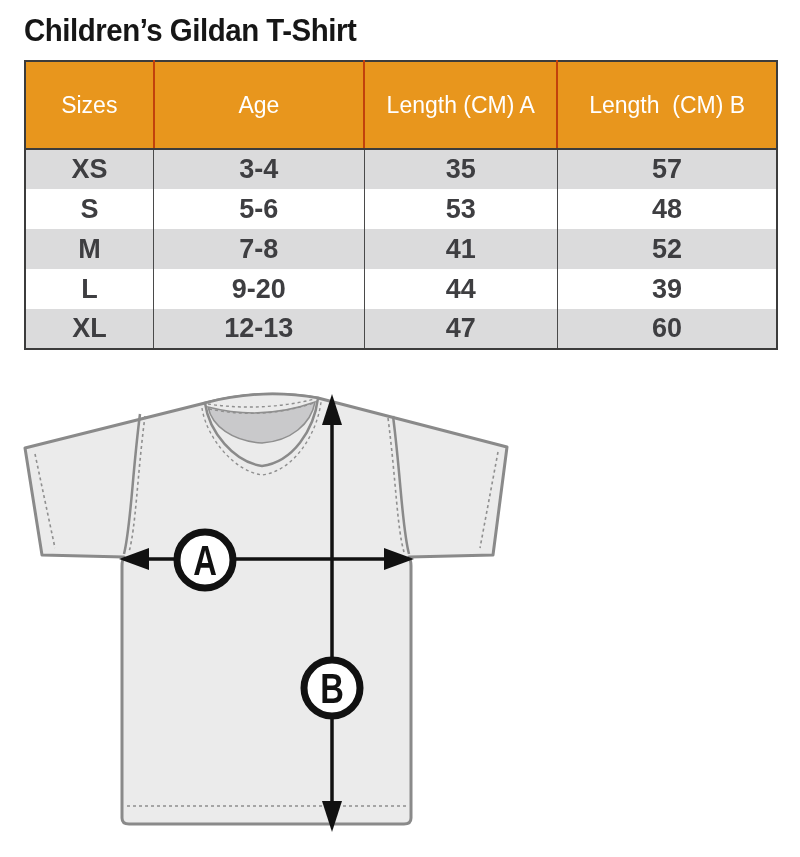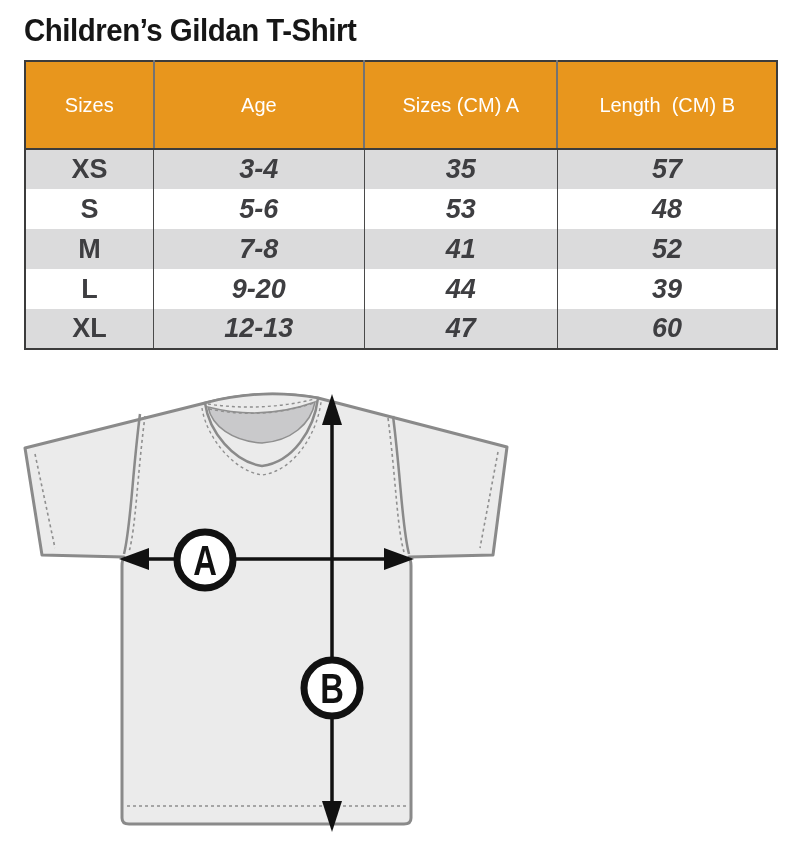--- a/index.html
+++ b/index.html
@@ -33,40 +33,40 @@
     left: 24px; top: 60px;
     width: 754px;
     border-collapse: collapse;
     table-layout: fixed;
     border: 2px solid #3c3c3c;
   }
   .size-table th {
     background: #E8961D;
     color: #ffffff;
     font-weight: 400;
-    font-size: 20px;
+    font-size: 23px;
     height: 88px;
     text-align: center;
     vertical-align: middle;
     border-bottom: 2px solid #3c3c3c;
     padding: 4px;
     white-space: pre;
   }
-  .size-table th + th { border-left: 2px solid #737373; }
+  .size-table th + th { border-left: 2px solid #c2410c; }
   .size-table td {
     height: 40px;
     text-align: center;
     vertical-align: middle;
     font-weight: bold;
     font-size: 27px;
     color: #3E3E41;
     padding: 4px;
     white-space: pre;
   }
-  .size-table td + td { border-left: 1.5px solid #4a4a4a; font-style: italic; }
+  .size-table td + td { border-left: 1.5px solid #4a4a4a; }
   .size-table tbody tr:nth-child(odd) { background: #DBDBDC; }
   .size-table tbody tr:nth-child(even) { background: #ffffff; }
 
   
   .shirt-svg {
     position: absolute;
     left: 10px; top: 386px;
     width: 520px; height: 471px;
   }
   .badge-letter {
@@ -87,21 +87,21 @@
     <colgroup>
       <col style="width:17.1%">
       <col style="width:28.0%">
       <col style="width:25.7%">
       <col style="width:29.2%">
     </colgroup>
     <thead>
       <tr>
         <th>Sizes</th>
         <th>Age</th>
-        <th>Sizes (CM) A</th>
+        <th>Length (CM) A</th>
         <th>Length  (CM) B</th>
       </tr>
     </thead>
     <tbody>
         <tr>
           <td>XS</td>
           <td>3-4</td>
           <td>35</td>
           <td>57</td>
         </tr>

